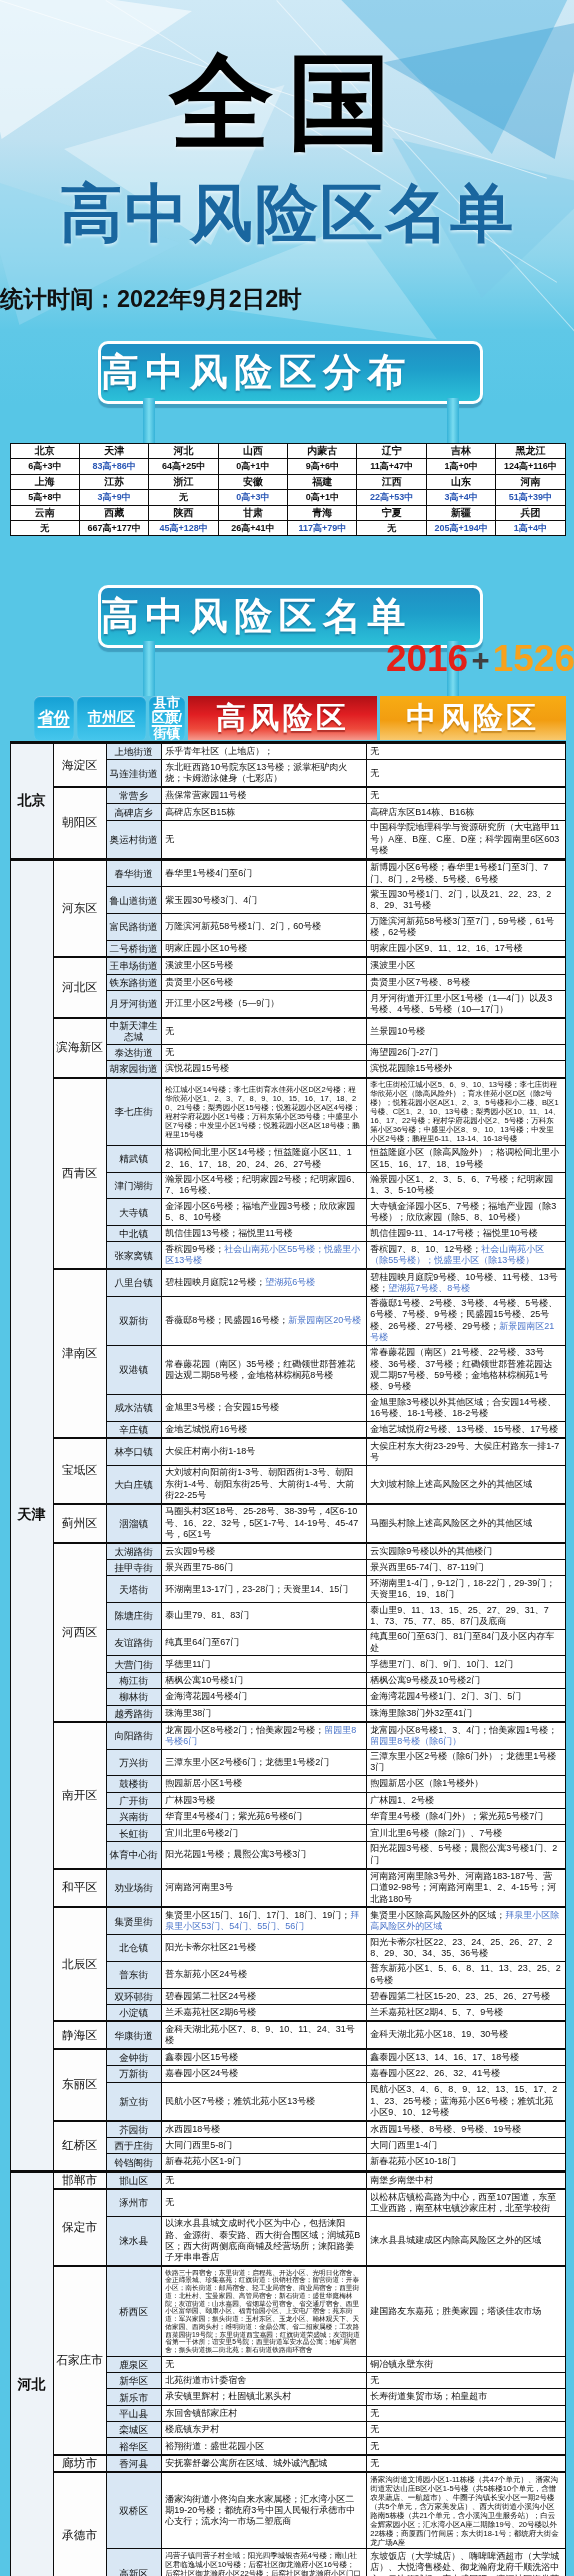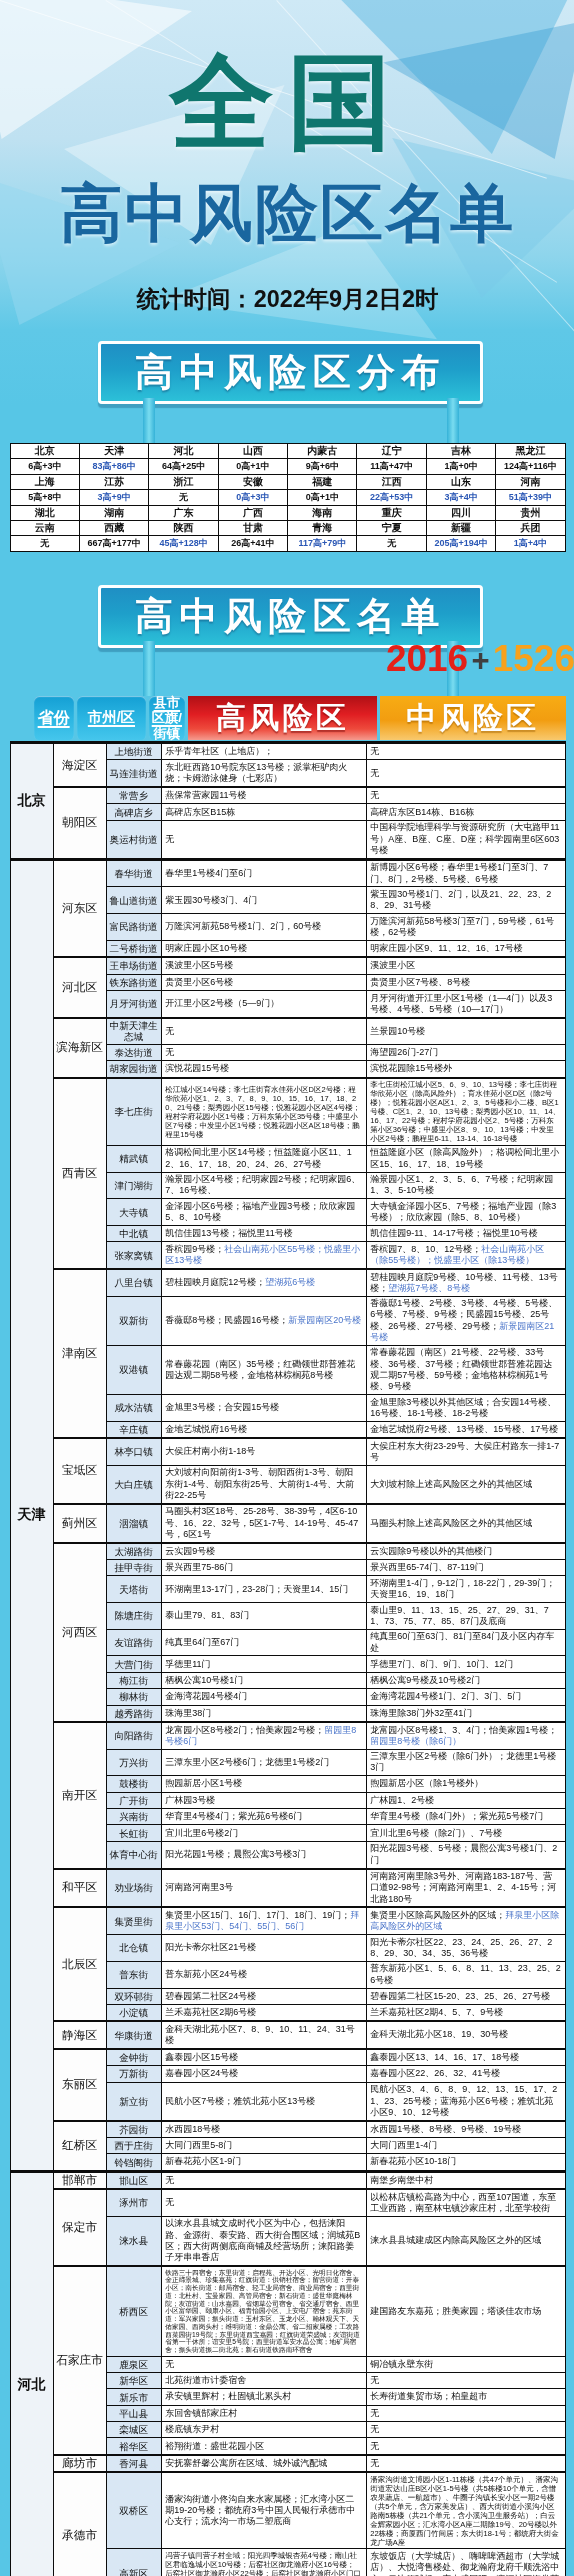--- a/index.html
+++ b/index.html
@@ -5,33 +5,33 @@
   html,body{margin:0;padding:0;}
   body{
     width:575px;height:2576px;overflow:hidden;position:relative;
     font-family:"Liberation Sans","DejaVu Sans",sans-serif;
     background:linear-gradient(180deg,#cfe9f6 0px,#bfe1f1 138px,#8ed5ec 256px,#5fc8e7 330px,#57c6e6 405px,#57c6e6 100%);
   }
   .deco{position:absolute;top:0;left:0;width:575px;height:351px;overflow:hidden;pointer-events:none;}
   .tri{position:absolute;}
   
   .title1{position:absolute;top:34px;left:0;width:575px;text-align:center;
-    font-size:104px;font-weight:900;color:#0f766e;letter-spacing:14px;
+    font-size:104px;font-weight:900;color:#000000;letter-spacing:14px;
     text-shadow:0 2.1px 3.2px rgba(255,255,255,.6);}
   .title2{position:absolute;top:171px;left:0;width:575px;text-align:center;
     font-size:63px;font-weight:900;color:#19669f;letter-spacing:2.1px;
     text-shadow:0 2.1px 3.2px rgba(255,255,255,.6);}
-  .stat{position:absolute;top:283px;left:0;width:575px;text-align:center;
+  .stat{position:absolute;top:283px;left:0;width:575px;
     font-size:23.4px;font-weight:700;color:#111;}
   
   .banner{position:absolute;left:98px;width:379px;height:57px;
     background:linear-gradient(180deg,#1f8fc4 0%,#1e9fca 45%,#2cc0d8 100%);
-    border:3.7px solid #fff;border-radius:4px;
+    border:3.7px solid #fff;border-radius:10px;
     box-shadow:0 3.7px 1.1px rgba(10,70,110,.30);
-    display:flex;align-items:center;justify-content:center;}
+    display:flex;align-items:center;justify-content:flex-start;}
   .banner span{color:#fff;font-size:38px;font-weight:900;letter-spacing:6.4px;
     text-shadow:0 2.1px 1.6px rgba(20,80,120,.45);}
   .leg{position:absolute;width:11.7px;background:linear-gradient(90deg,#35b2d8,#79dcf0,#35b2d8);}
   
   .counts{position:absolute;top:638px;left:0;width:575px;text-align:right;font-weight:900;}
   .counts .hi{font-size:37px;color:#e32119;}
   .counts .plus{font-size:31px;color:#3f3f3f;padding:0 3.2px;}
   .counts .md{font-size:37px;color:#f7a11d;}
   
   table{border-collapse:collapse;}
@@ -136,30 +136,20 @@
         <td class="s-val">5高+8中</td>
         <td class="s-val blue">3高+9中</td>
         <td class="s-val">无</td>
         <td class="s-val blue">0高+3中</td>
         <td class="s-val">0高+1中</td>
         <td class="s-val blue">22高+53中</td>
         <td class="s-val blue">3高+4中</td>
         <td class="s-val blue">51高+39中</td>
       </tr>
       <tr>
-        <td class="s-name">湖北</td>
-        <td class="s-name">湖南</td>
-        <td class="s-name">广东</td>
-        <td class="s-name">广西</td>
-        <td class="s-name">海南</td>
-        <td class="s-name">重庆</td>
-        <td class="s-name">四川</td>
-        <td class="s-name">贵州</td>
-      </tr>
-      <tr>
         <td class="s-name">云南</td>
         <td class="s-name">西藏</td>
         <td class="s-name">陕西</td>
         <td class="s-name">甘肃</td>
         <td class="s-name">青海</td>
         <td class="s-name">宁夏</td>
         <td class="s-name">新疆</td>
         <td class="s-name">兵团</td>
       </tr>
       <tr>

